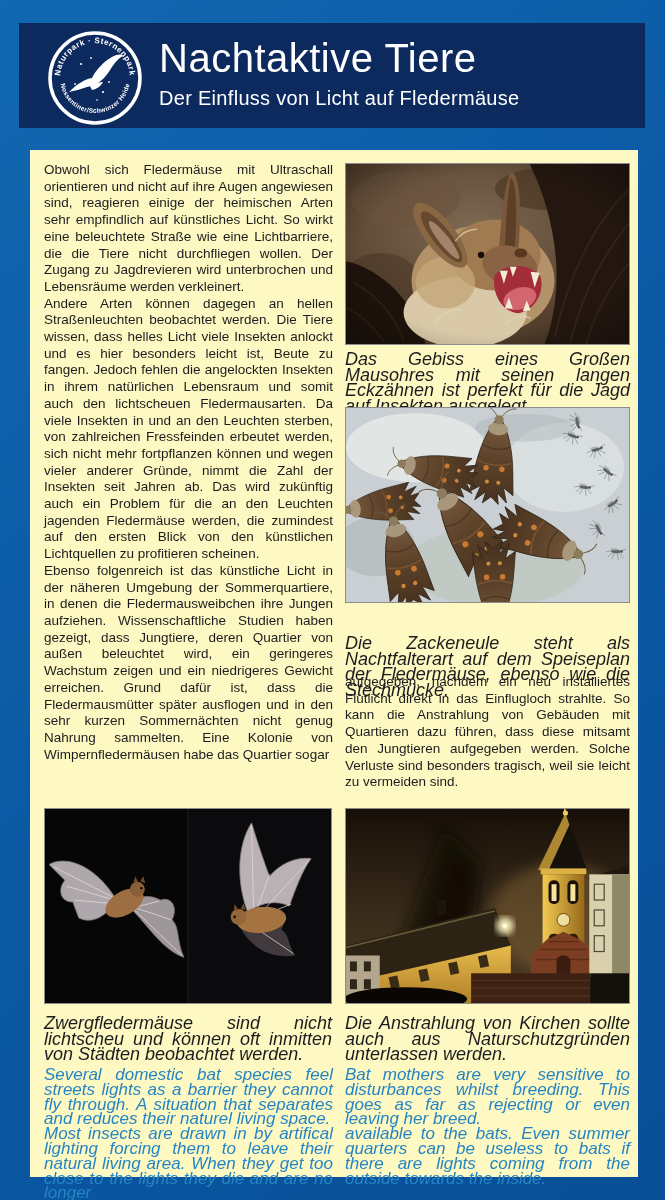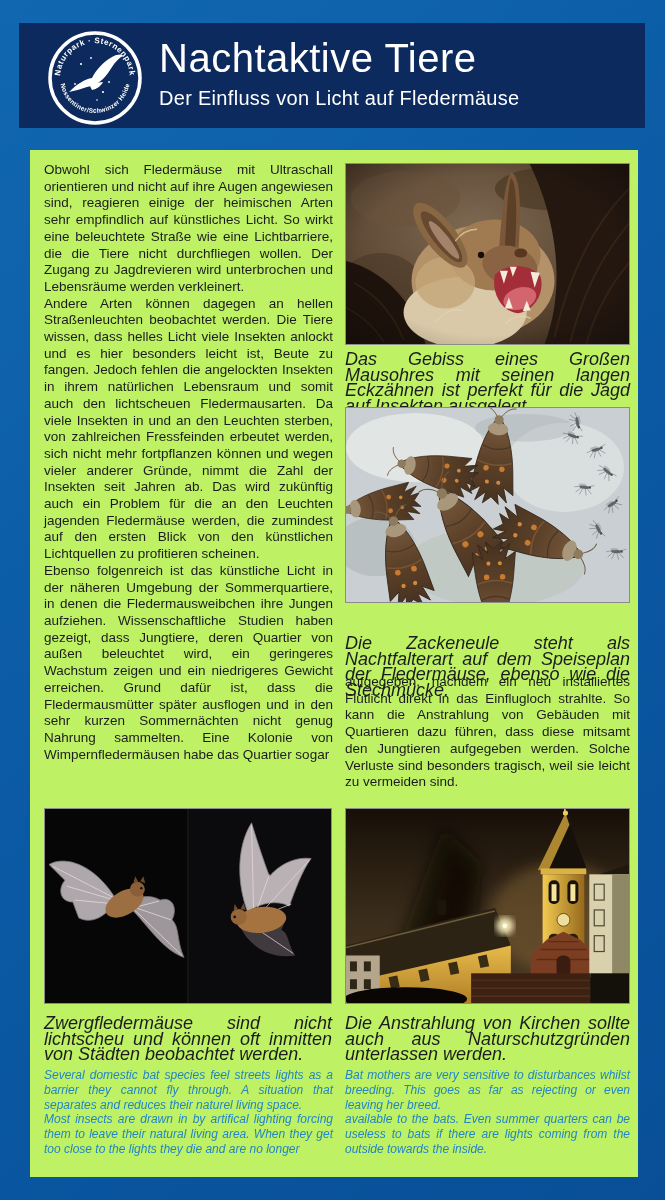--- a/index.html
+++ b/index.html
@@ -10,37 +10,37 @@
     -webkit-font-smoothing:antialiased;
   }
   .abs{position:absolute;}
   
   .header-box{left:19px;top:23px;width:626px;height:105px;background:#0c2a5e;}
   .logo-wrap{left:28px;top:7px;width:96px;height:96px;}
   .titles{left:140px;top:12px;color:#fff;}
   .title{font-size:40px;font-weight:normal;letter-spacing:.5px;line-height:1.15;}
   .subtitle{font-size:20px;font-weight:normal;margin-top:6px;letter-spacing:.3px;}
   
-  .panel{left:30px;top:150px;width:608px;height:1027px;background:#bef264;}
+  .panel{left:30px;top:150px;width:608px;height:1027px;background:#fef9c3;}
   .decol{font-size:13.5px;line-height:16.7px;text-align:justify;color:#1c1c1e;}
   .decol p{margin:0;}
   .col-left{left:14px;top:12px;width:289px;}
   .col-right-text{left:315px;top:524px;width:285px;}
   .photo{display:block;width:100%;height:100%;border:1px solid rgba(255,255,255,.55);box-sizing:border-box;background:#000;}
   .fig-bat{left:315px;top:13px;width:285px;height:182px;}
   .fig-moths{left:315px;top:257px;width:285px;height:196px;}
   .fig-flight{left:14px;top:658px;width:288px;height:196px;}
   .fig-church{left:315px;top:658px;width:285px;height:196px;}
   .cap{font-size:18px;line-height:15.6px;text-align:justify;color:#1c1c1e;font-style:italic;}
   .cap p{margin:0;}
   .cap1{left:315px;top:202px;width:285px;}
   .cap2{left:315px;top:462px;width:285px;margin-top:24px;}
   .cap3{left:14px;top:866px;width:288px;}
   .cap4{left:315px;top:866px;width:285px;}
-  .en{font-size:12px;line-height:14.8px;font-style:italic;text-align:justify;color:#2585c4;}
+  .en{font-size:17px;line-height:14.8px;font-style:italic;text-align:justify;color:#2585c4;}
   .en p{margin:0;}
   .en-left{left:14px;top:918px;width:289px;}
   .en-right{left:315px;top:918px;width:285px;}
   svg{display:block;}
 </style>
 </head>
 <body>
 
 <div class="abs header-box">
   <div class="abs logo-wrap">

